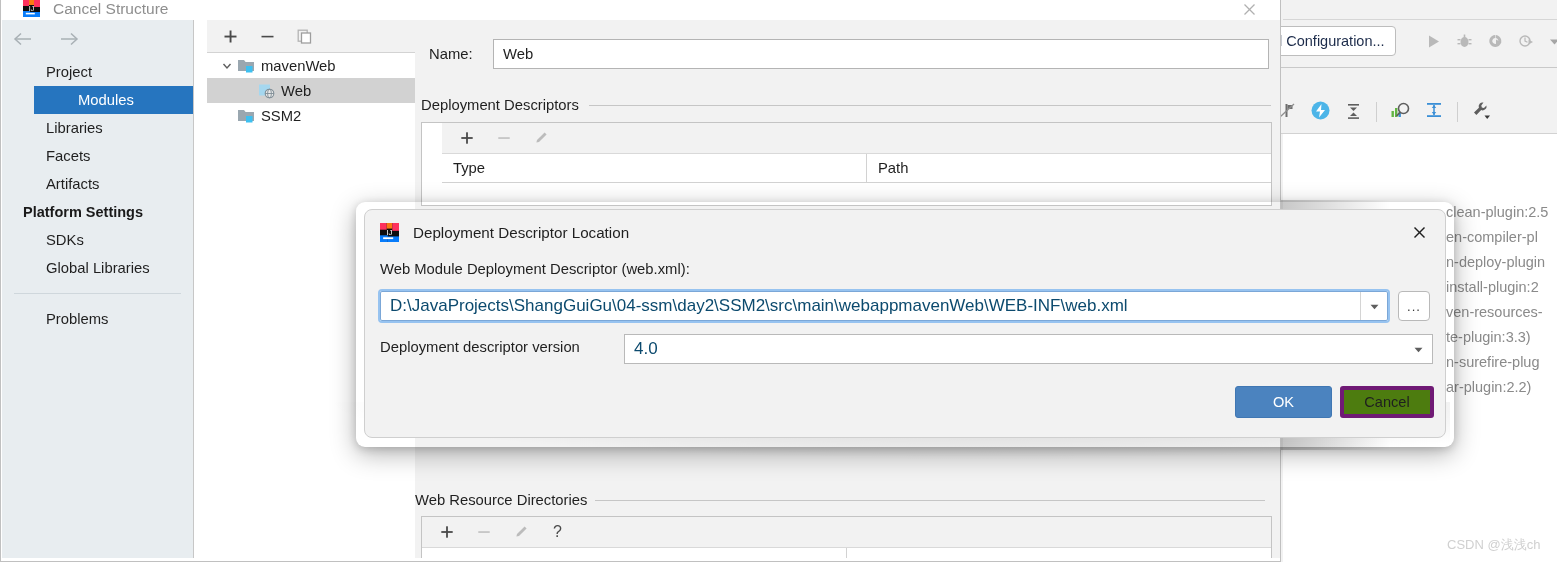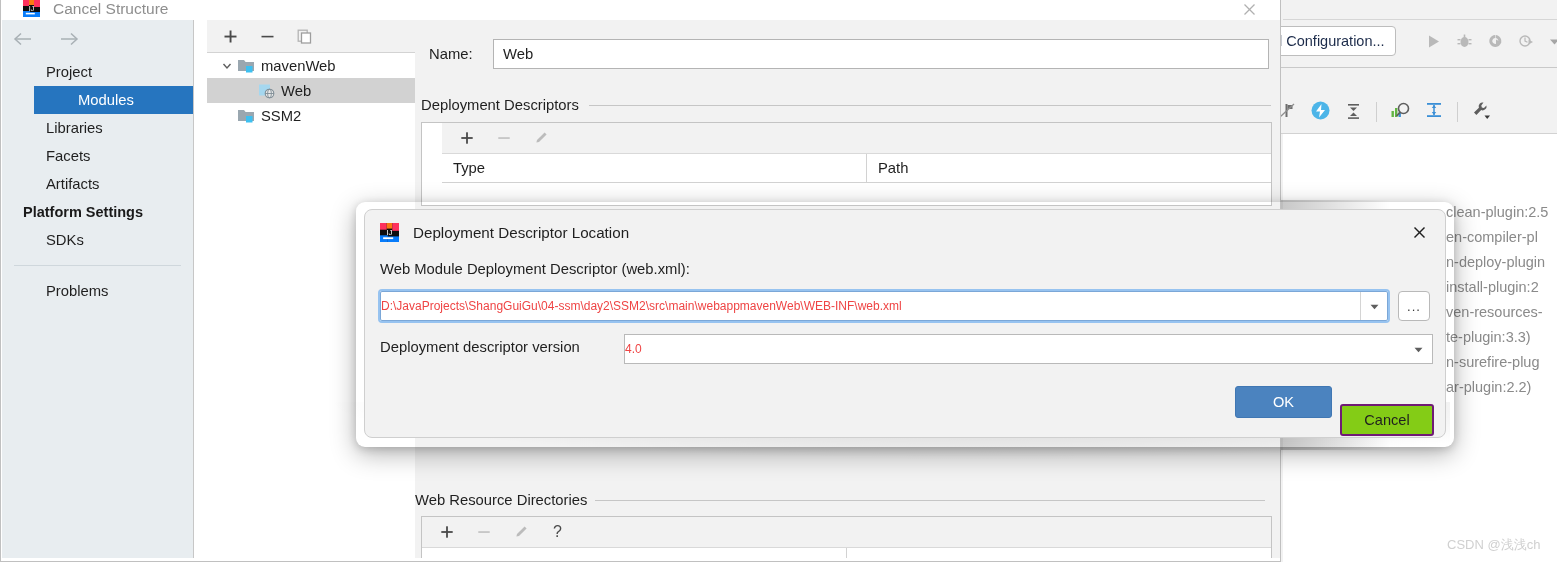--- a/index.html
+++ b/index.html
@@ -192,21 +192,21 @@
     height: 30px; background: #ffffff;
     border: 1px solid #b9b9b9;
     display: flex; align-items: center;
   }
   .combo.focused {
     outline: 2px solid #97c3f0; outline-offset: 0px;
     border-color: #7ba7d7;
     border-radius: 2px;
   }
   .combo .val {
-    flex: 1; font-size: 12px; color: #ef4444;
+    flex: 1; padding-left: 9px; font-size: 17px; color: #0c4a6e;
     white-space: nowrap; overflow: hidden;
   }
   .combo .arrow {
     width: 27px; height: 28px; display: flex; align-items: center; justify-content: center;
     border-left: 1px solid #d4d4d4;
   }
   .ellipsis-btn {
     width: 32px; height: 30px; margin-left: 10px;
     background: #ffffff; border: 1px solid #b9b9b9; border-radius: 4px;
     display: flex; align-items: center; justify-content: center;
@@ -215,21 +215,21 @@
   .btn {
     height: 32px; display: flex; align-items: center; justify-content: center;
     font-size: 14.6px; border-radius: 3px; cursor: default; white-space: nowrap;
   }
   .btn-ok {
     position: absolute; left: 870px; top: 176px; width: 97px;
     background: #4b83bf; color: #ffffff; border: 1px solid #4077b3;
   }
   .btn-cancel {
     position: absolute; left: 975px; top: 176px; width: 94px;
-    background: #84cc16; color: #1f1f1f; border: 2px solid #701a75; margin-top: 18px;
+    background: #4d7c0f; color: #1f1f1f; border: 4px solid #701a75;
   }
 
   
   .mshadow-right {
     position: absolute; left: 1281px; top: 200px; width: 176px; height: 250px;
     background: linear-gradient(to right, rgba(0,0,0,0.22), rgba(0,0,0,0.0) 62%);
     pointer-events: none;
   }
   .mshadow-left {
     position: absolute; left: 300px; top: 402px; width: 1150px; height: 60px;
@@ -401,20 +401,23 @@
       <div class="ps-item">
         <span>Facets</span>
       </div>
       <div class="ps-item">
         <span>Artifacts</span>
       </div>
 
       <div class="ps-group">Platform Settings</div>
       <div class="ps-item">
         <span>SDKs</span>
+      </div>
+      <div class="ps-item">
+        <span>Global Libraries</span>
       </div>
 
       <div class="ps-sep"></div>
 
       <div class="ps-item">
         <span>Problems</span>
       </div>
     </div>
 
     <div class="ps-tree">

